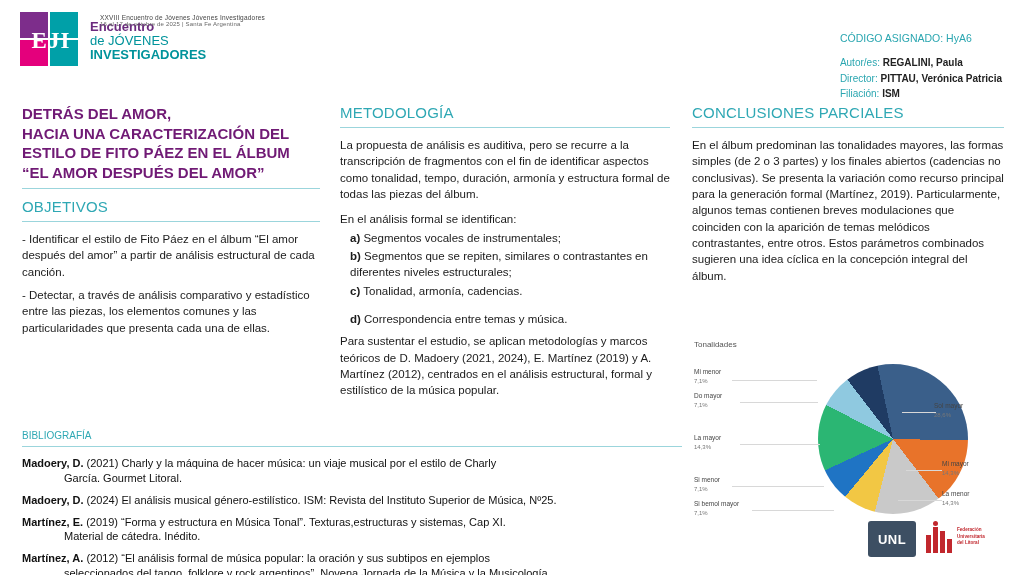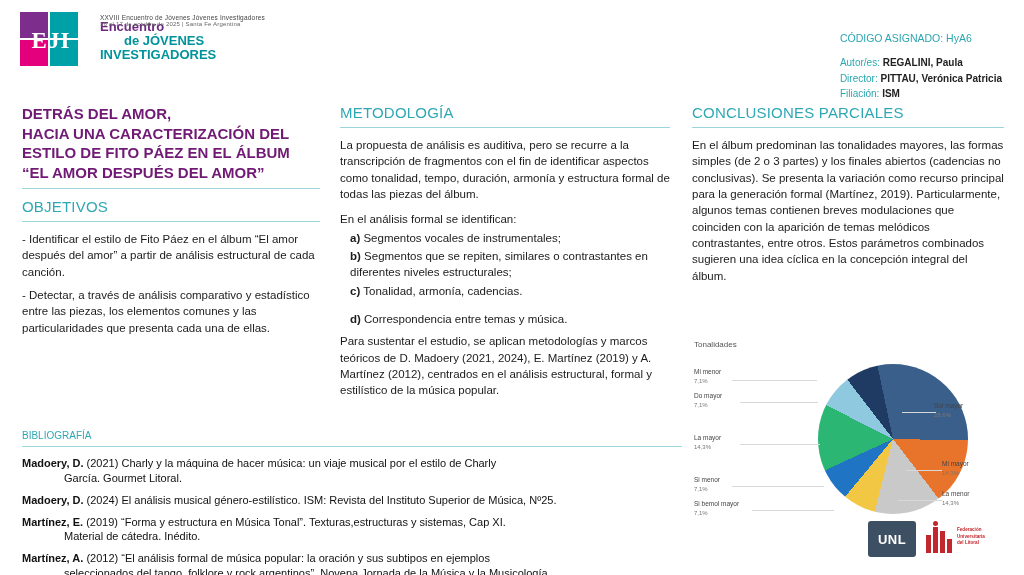--- a/index.html
+++ b/index.html
@@ -5,32 +5,32 @@
   html,body{margin:0;padding:0;}
   body{
     width:1024px;height:575px;
     background:#ffffff;
     font-family:"Liberation Sans", sans-serif;
     color:#222;
     position:relative;
     overflow:hidden;
   }
   
-  .logo-block{position:absolute;left:20px;top:12px;display:flex;align-items:center;gap:18px;}
+  .logo-block{position:absolute;left:20px;top:12px;display:flex;align-items:center;gap:8px;}
   .eji-logo{width:62px;height:58px;position:relative;}
   .eji-logo .q{position:absolute;width:28px;height:26px;}
   .eji-logo .q1{left:0;top:0;background:#7d2d8b;}
   .eji-logo .q2{left:30px;top:0;background:#00a0a8;}
   .eji-logo .q3{left:0;top:28px;background:#e4007c;}
   .eji-logo .q4{left:30px;top:28px;background:#00a0a8;}
   .eji-logo .letters{position:absolute;inset:0;display:flex;align-items:center;justify-content:center;
     color:#fff;font-weight:bold;font-size:23px;letter-spacing:1px;font-family:"Liberation Serif",serif;}
   .enc-text{line-height:1.08;}
   .enc-text .l1{color:#6b2a7e;font-weight:bold;font-size:13px;}
-  .enc-text .l2{color:#00939b;font-weight:bold;font-size:13px;margin-left:24px;}
+  .enc-text .l2{color:#00939b;font-weight:normal;font-size:13px;}
   .enc-text .l3{color:#00939b;font-weight:bold;font-size:13px;}
   .event-line{position:absolute;left:100px;top:14px;font-size:6.5px;color:#444;letter-spacing:.2px;}
   .event-line .e2{color:#666;font-size:6px;}
 
   .meta{position:absolute;right:22px;top:30px;text-align:left;font-size:10px;line-height:1.55;}
   .meta .codigo{color:#2aa6b0;font-size:10.5px;margin-bottom:9px;}
   .meta .row{color:#2aa6b0;}
   .meta .row b{color:#222;font-weight:bold;}
 
   

